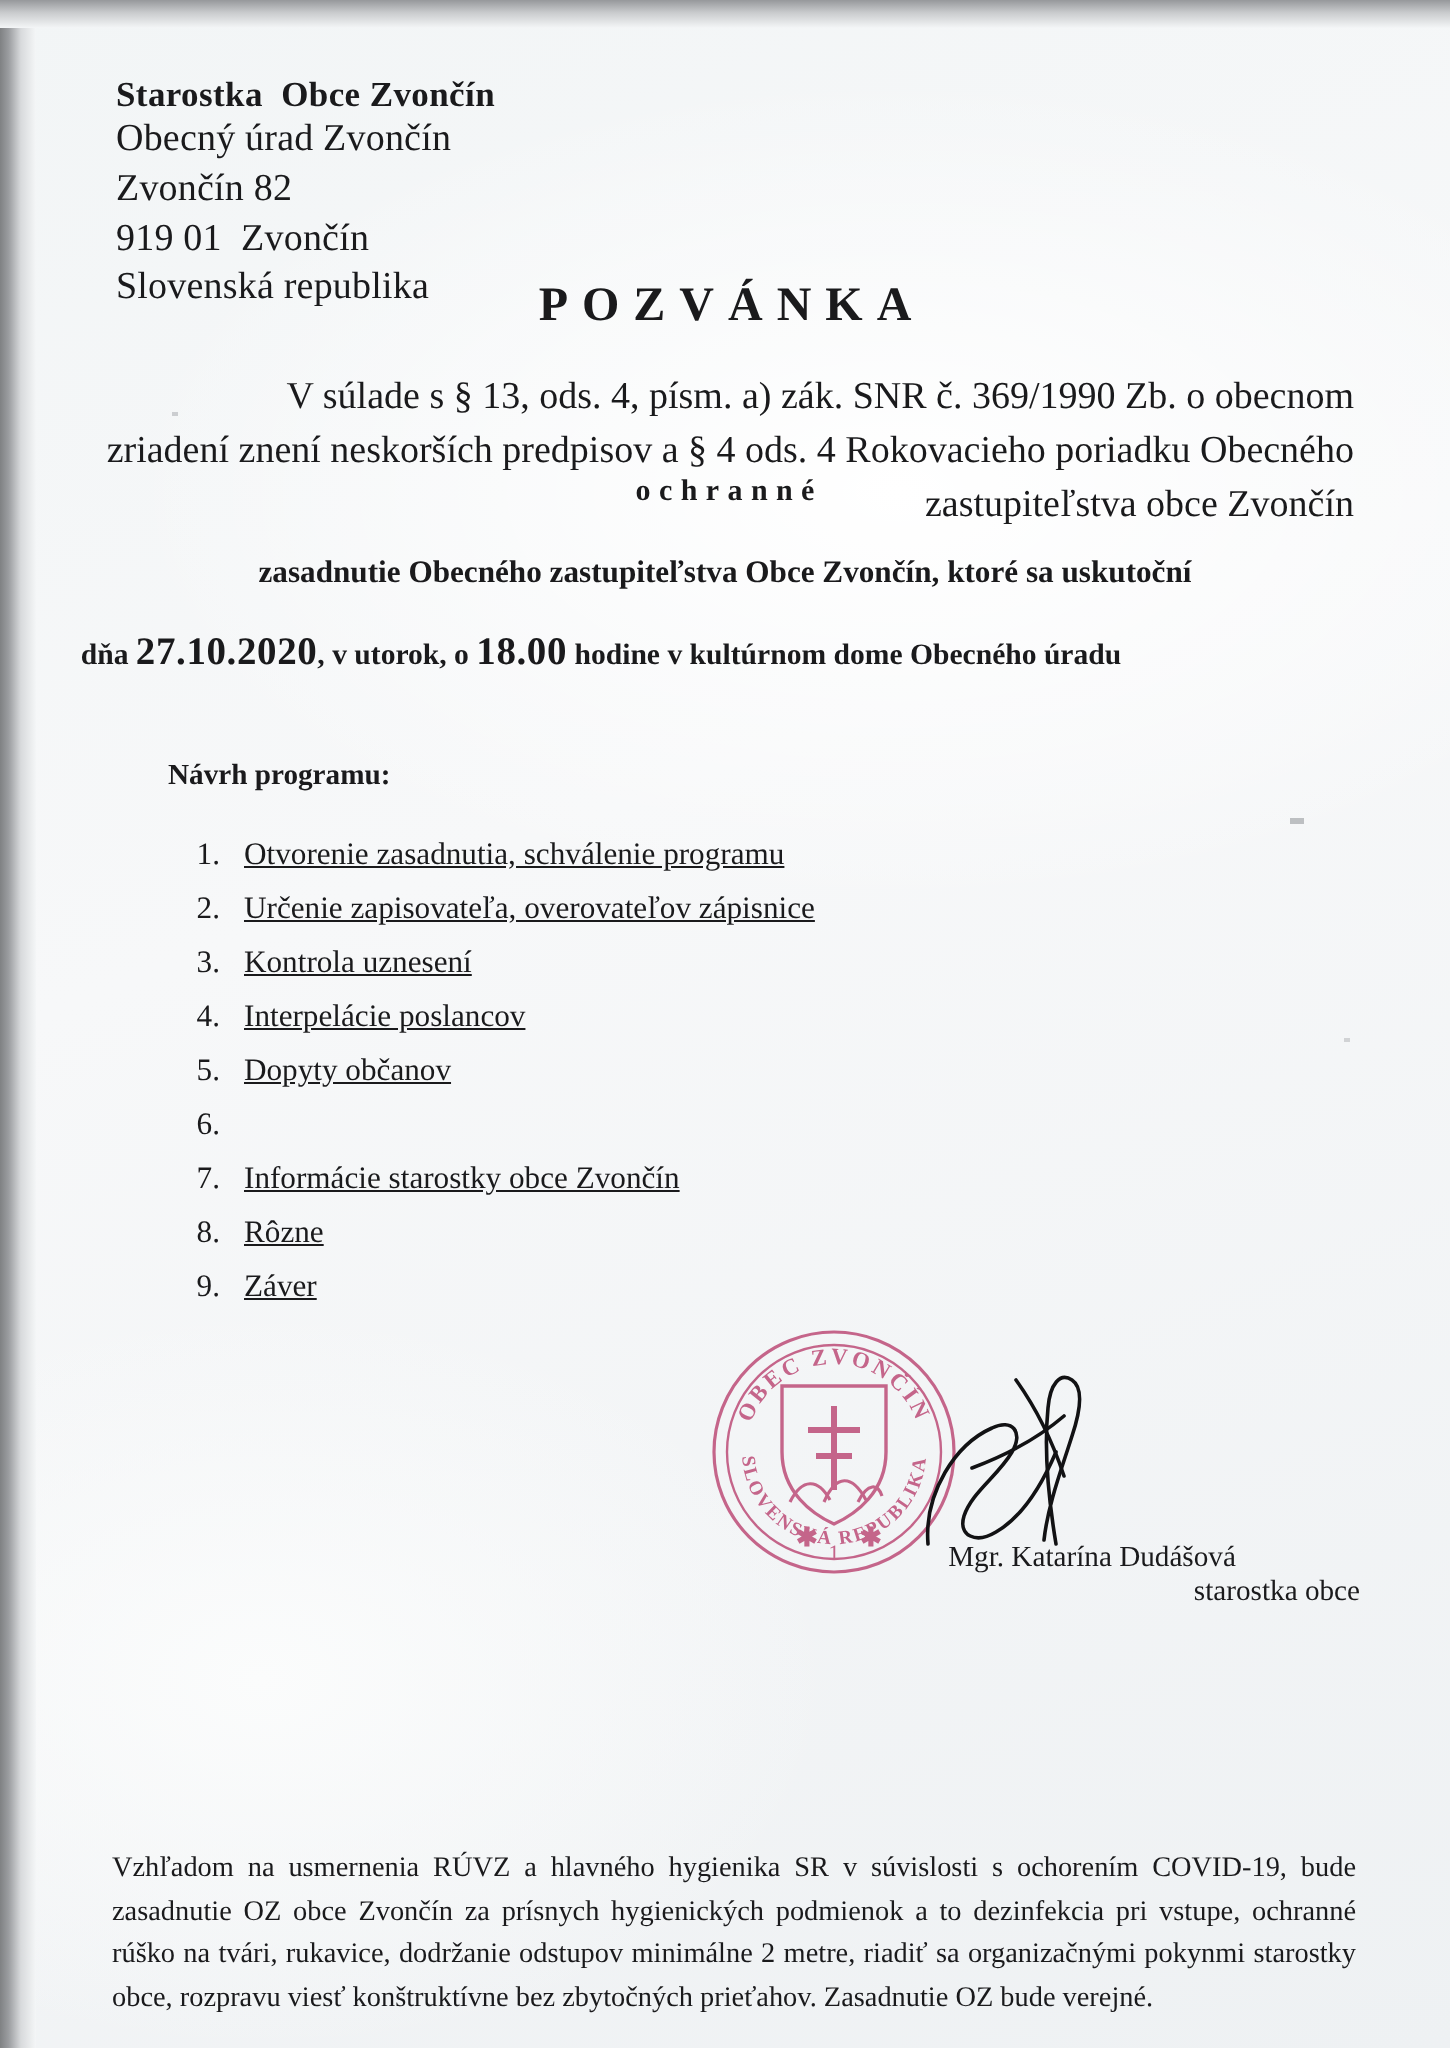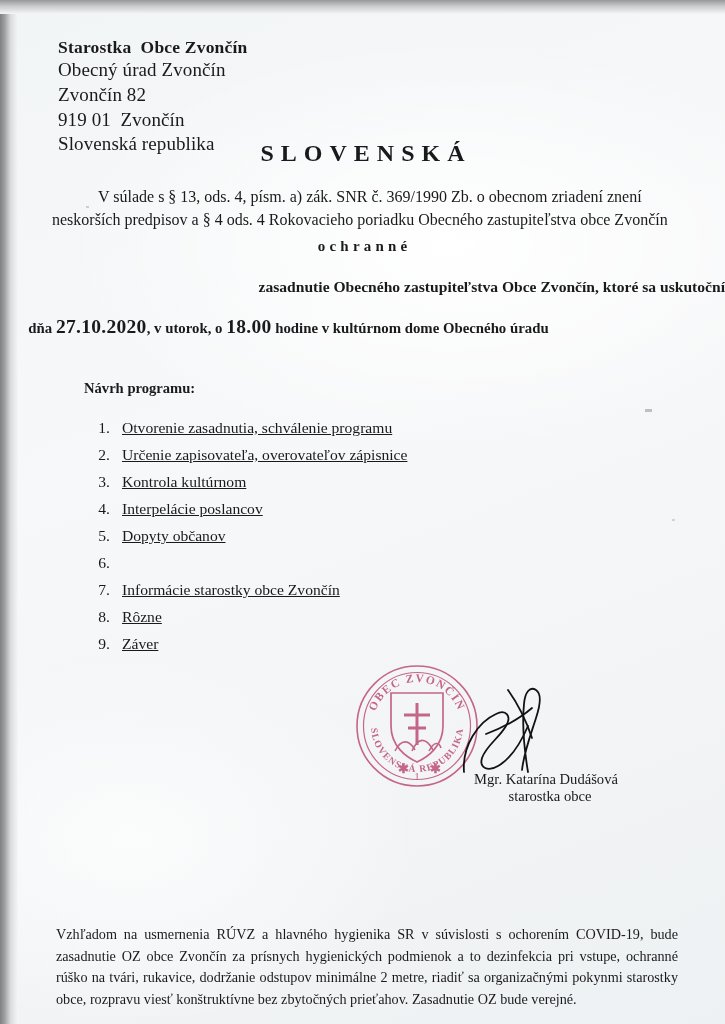--- a/index.html
+++ b/index.html
@@ -74,55 +74,56 @@
     font-size: 24px;
     letter-spacing: 7px;
     text-indent: 7px;
   }
 
   
   .intro {
     position: absolute;
     left: 52px; top: 186px;
     width: 625px;
-    font-size: 16px;
+    font-size: 19px;
     line-height: 1.42;
-    text-align: left;
+    text-align: right;
     text-indent: 46px;
   }
 
   
   .convene {
     position: absolute;
     left: 0; top: 238px;
     width: 725px;
     text-align: center;
     font-weight: bold;
     font-size: 15px;
     letter-spacing: 4.2px;
     text-indent: 4.2px;
   }
 
   
   .announce {
     position: absolute;
     left: 0; top: 278px;
     width: 725px;
-    text-align: right;
+    text-align: center;
     font-weight: bold;
     font-size: 15.6px;
   }
   .dateline {
     position: absolute;
     left: 0; top: 316px;
     width: 577px;
     text-align: center;
     font-weight: bold;
     font-size: 14.8px;
     white-space: nowrap;
+    padding-left: 12px;
   }
   .dateline .big { font-size: 19.5px; letter-spacing: .3px; }
 
   
   .program-heading {
     position: absolute;
     left: 84px; top: 380px;
     font-weight: bold;
     font-size: 14.6px;
   }
@@ -170,21 +171,21 @@
     left: 416px; top: 771px;
     width: 260px;
     text-align: center;
     font-size: 14.6px;
     z-index: 9;
   }
   .sig-role {
     position: absolute;
     left: 420px; top: 788px;
     width: 260px;
-    text-align: center;
+    text-align: right;
     font-size: 14.6px;
     z-index: 9;
   }
 
   
   .footer-note {
     position: absolute;
     left: 56px; top: 924px;
     width: 622px;
     font-size: 14.2px;
@@ -212,21 +213,21 @@
   <div class="content">
 
     <div class="letterhead">
       <div class="lh-title">Starostka  Obce Zvončín</div>
       <div class="lh-line">Obecný úrad Zvončín</div>
       <div class="lh-line">Zvončín 82</div>
       <div class="lh-line">919 01  Zvončín</div>
       <div class="lh-line">Slovenská republika</div>
     </div>
 
-    <div class="doc-title">SLOVENSKÁ</div>
+    <div class="doc-title">POZVÁNKA</div>
 
     <div class="intro">V súlade s § 13, ods. 4, písm. a) zák. SNR č. 369/1990 Zb. o obecnom zriadení znení neskorších predpisov a § 4 ods. 4 Rokovacieho poriadku Obecného zastupiteľstva obce Zvončín</div>
 
     <div class="convene">ochranné</div>
 
     <div class="announce">zasadnutie Obecného zastupiteľstva Obce Zvončín, ktoré sa uskutoční</div>
 
     <div class="dateline">
       <span>dňa </span><span class="big">27.10.2020</span><span>, v utorok, o </span><span class="big">18.00</span><span> hodine v kultúrnom dome Obecného úradu</span>
     </div>
@@ -236,21 +237,21 @@
         <li>
           <span class="item-num">1.</span>
           <span class="item-text">Otvorenie zasadnutia, schválenie programu</span>
         </li>
         <li>
           <span class="item-num">2.</span>
           <span class="item-text">Určenie zapisovateľa, overovateľov zápisnice</span>
         </li>
         <li>
           <span class="item-num">3.</span>
-          <span class="item-text">Kontrola kultúrnom</span>
+          <span class="item-text">Kontrola uznesení</span>
         </li>
         <li>
           <span class="item-num">4.</span>
           <span class="item-text">Interpelácie poslancov</span>
         </li>
         <li>
           <span class="item-num">5.</span>
           <span class="item-text">Dopyty občanov</span>
         </li>
         <li>

